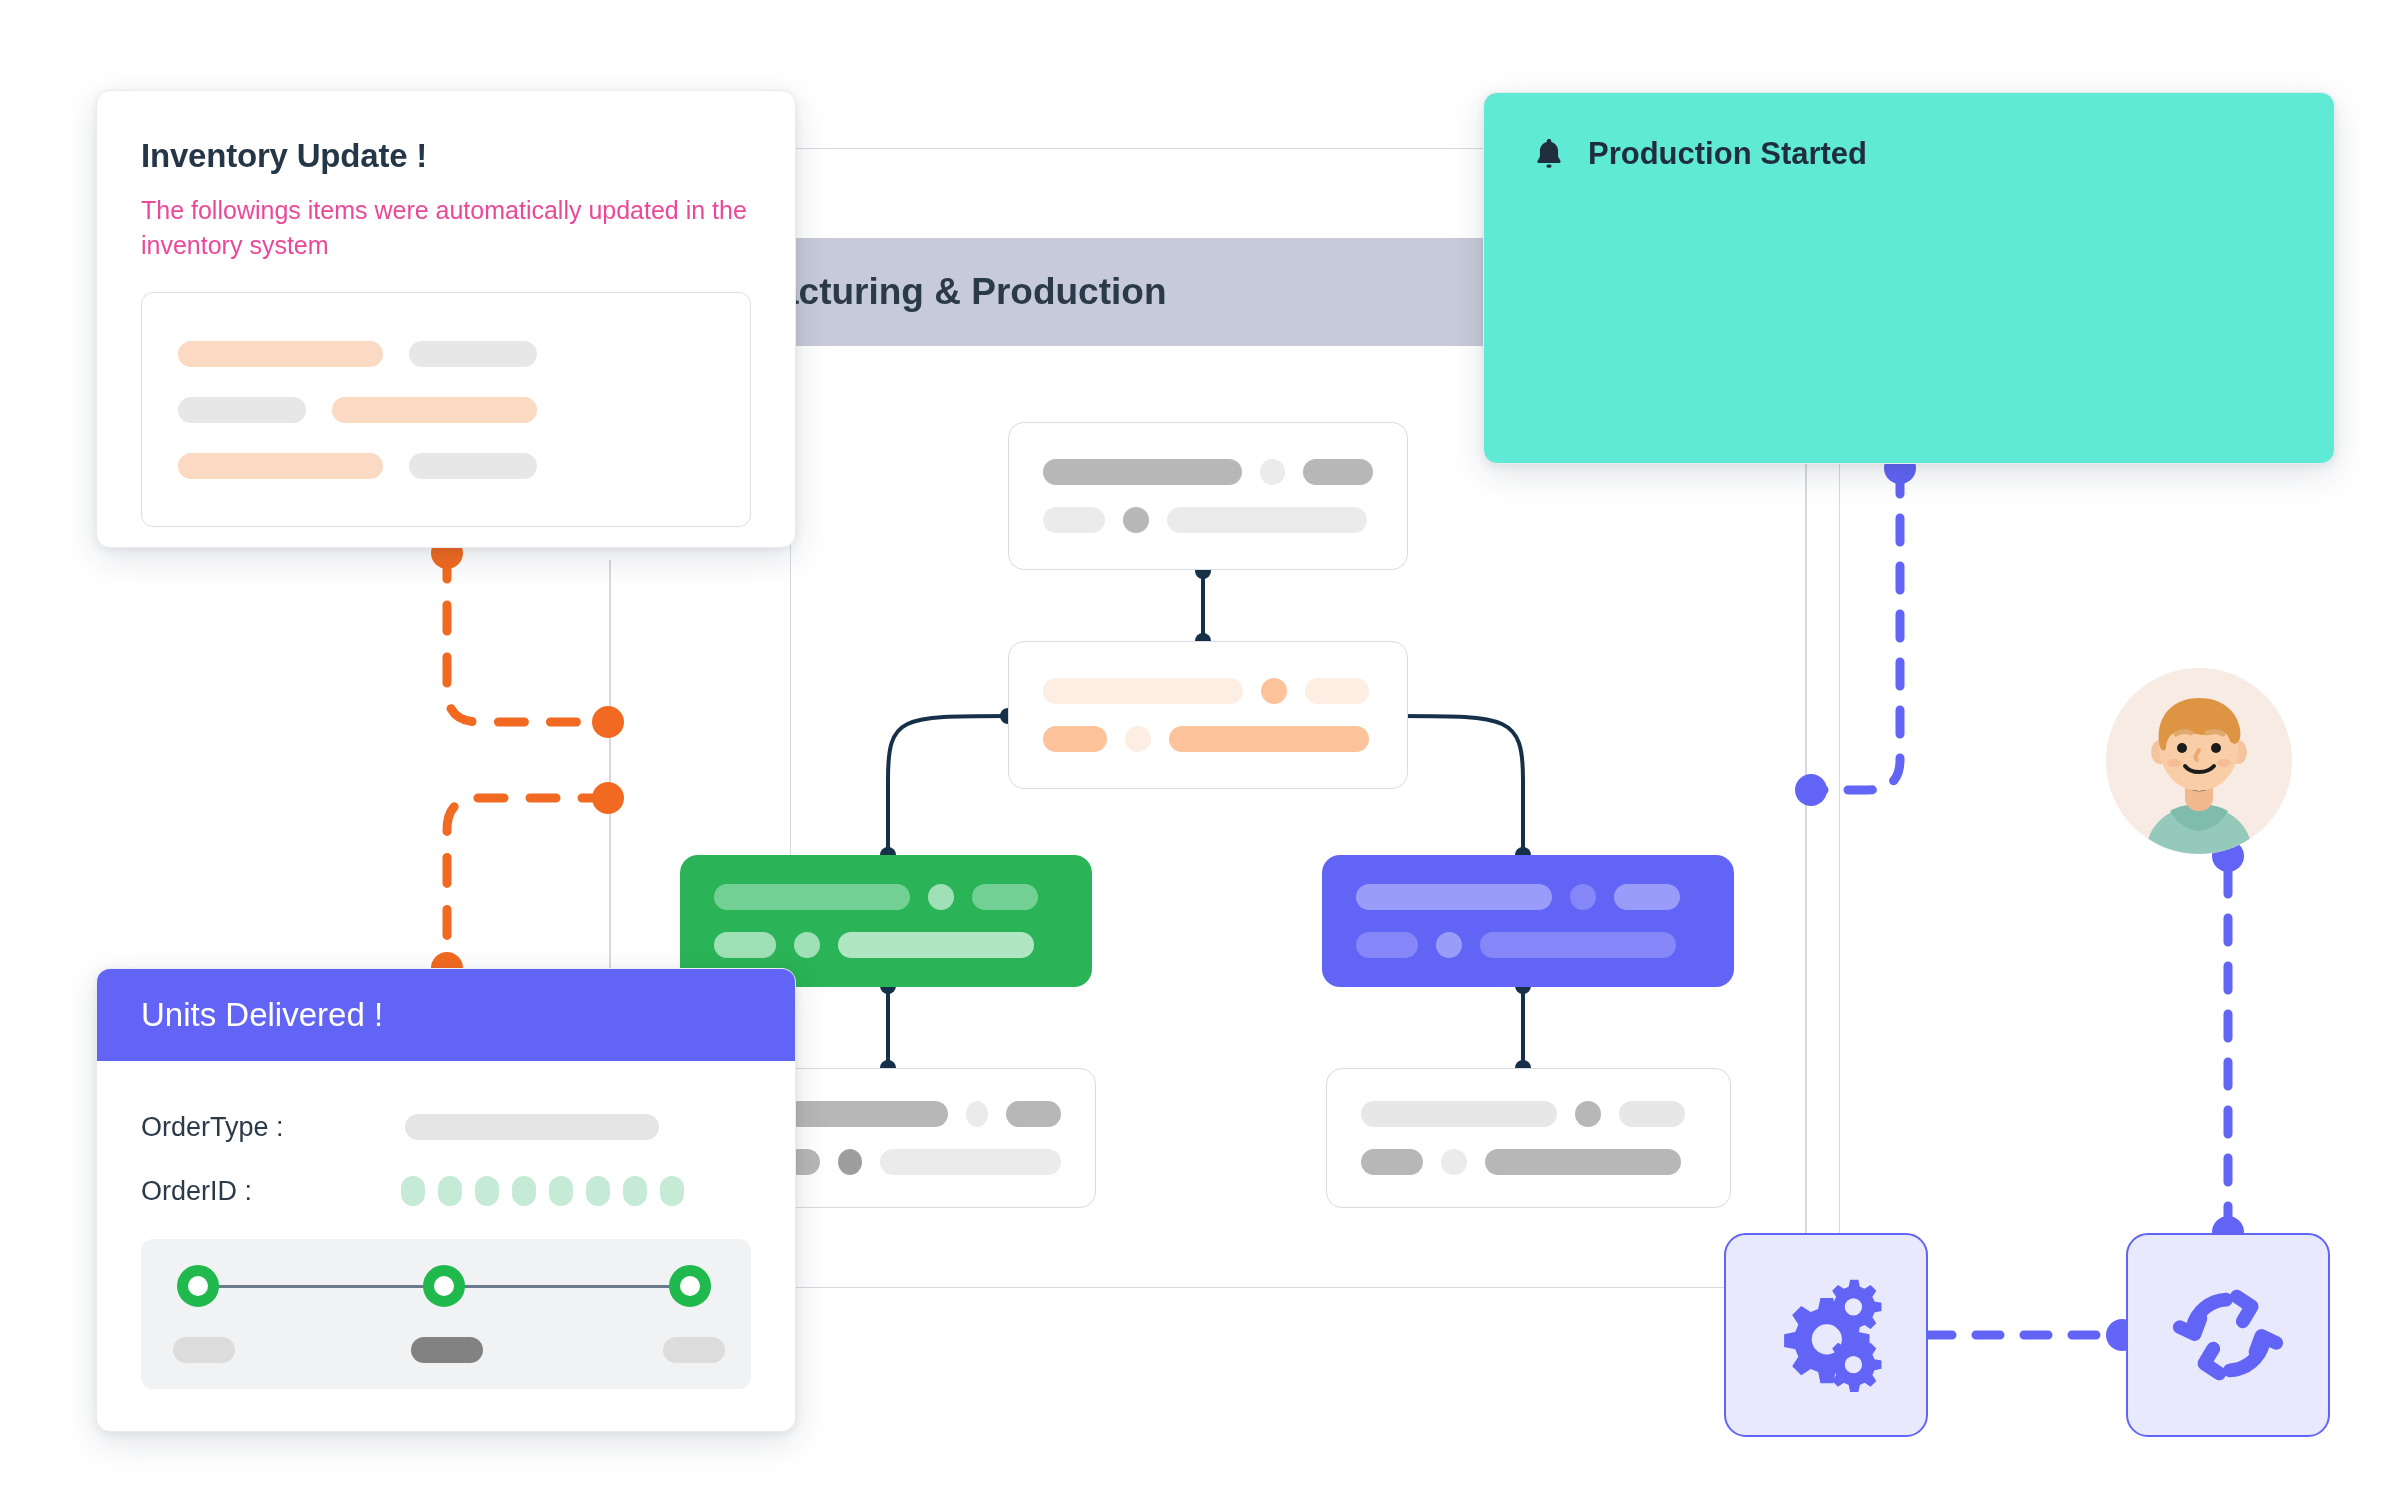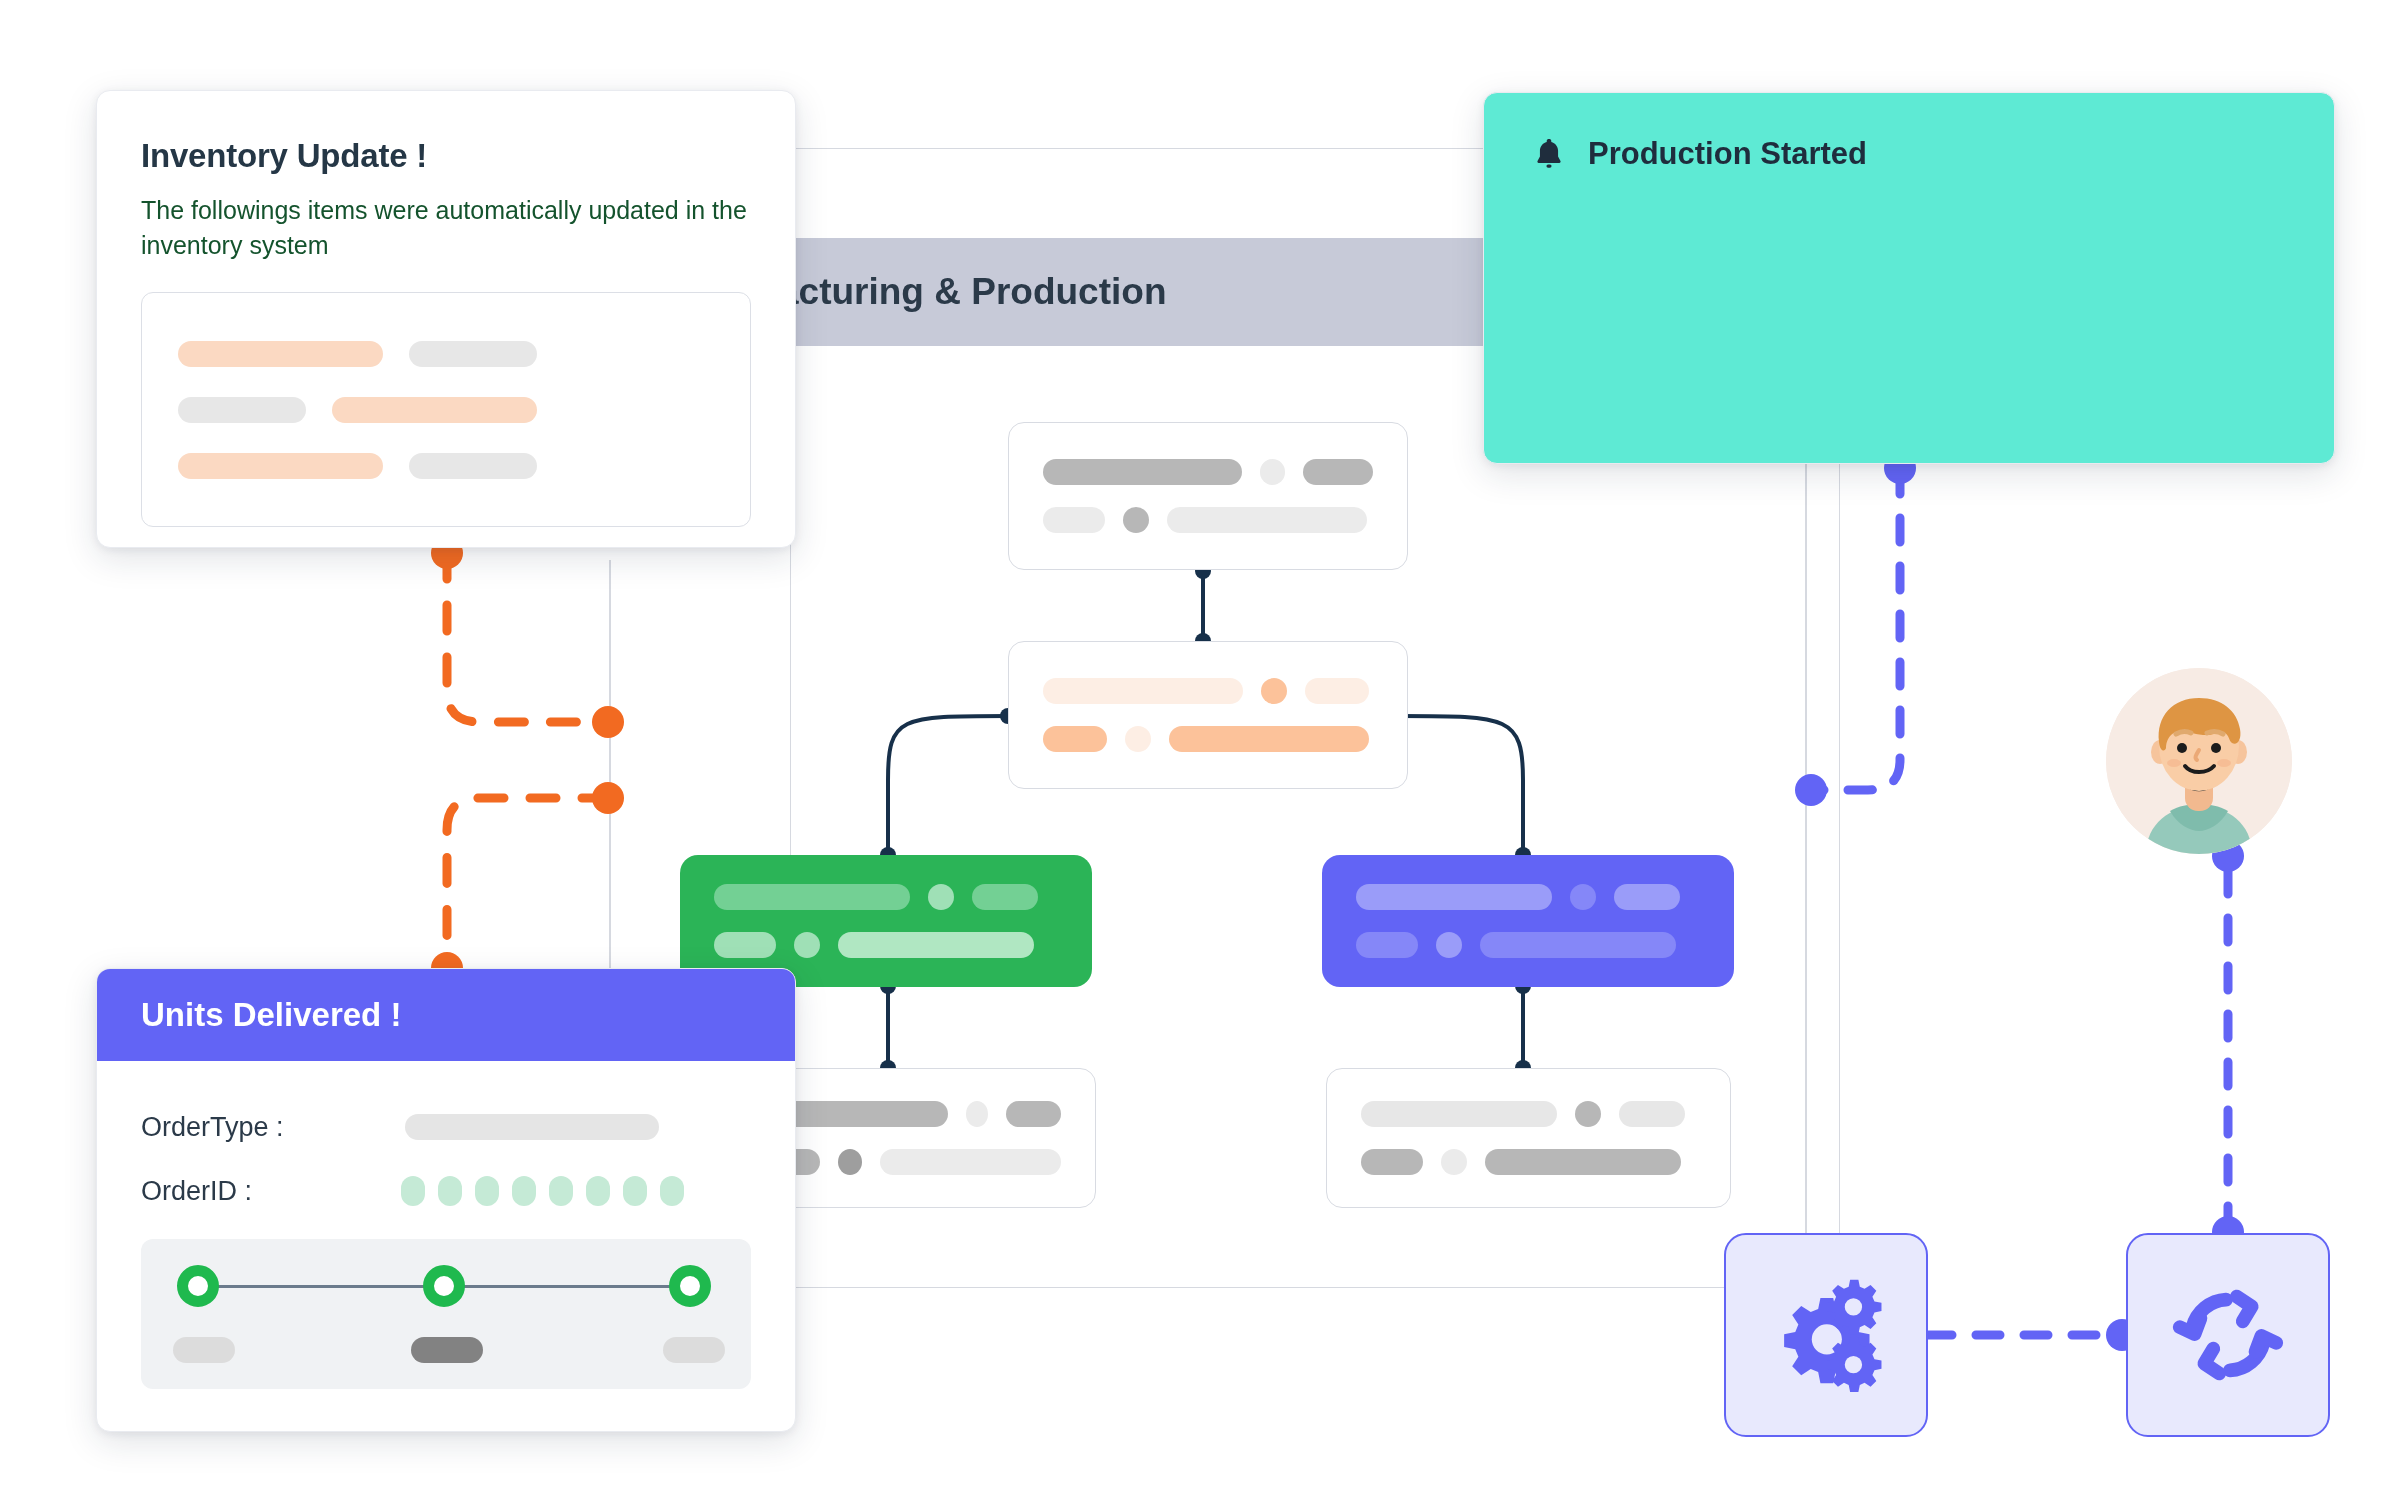--- a/index.html
+++ b/index.html
@@ -62,21 +62,21 @@
   
   .card {
     position: absolute; background: #fff;
     border-radius: 14px;
     box-shadow: 0 10px 34px rgba(26,35,60,.13), 0 2px 8px rgba(26,35,60,.07);
     border: 1px solid #e9ebf0;
   }
 
   #inventory-card { left: 96px; top: 90px; width: 700px; height: 458px; padding: 46px 44px 0 44px; }
   #inventory-card .title { font-size: 33px; font-weight: 700; color: #253746; letter-spacing:-.2px; }
-  #inventory-card .sub { margin-top: 18px; font-size: 25px; line-height: 1.38; color: #14532d; }
+  #inventory-card .sub { margin-top: 18px; font-size: 25px; line-height: 1.38; color: #ec4899; }
   #inventory-card .skel {
     margin-top: 30px; height: 235px; border: 1px solid #dcdfe6; border-radius: 12px;
     display: flex; flex-direction: column; justify-content: center; gap: 30px;
     padding: 0 36px;
   }
   #inventory-card .skel .row { display: flex; align-items: center; gap: 26px; }
 
   #production-card {
     left: 1483px; top: 92px; width: 852px; height: 372px; padding: 42px 48px 0 48px;
     background: #5eead4;
@@ -84,21 +84,21 @@
   #production-card .hdr { display: flex; align-items: center; gap: 22px; }
   #production-card .hdr .ttl { font-size: 31px; font-weight: 700; color: #1f2d3d; }
   #production-card .body { margin-top: 28px; font-size: 29px; line-height: 1.42; color: #2b3a49; }
   #production-card .detail { margin-top: 26px; font-size: 29px; line-height: 1.36; color: #6266f0; }
 
   #delivered-card { left: 96px; top: 968px; width: 700px; height: 464px; padding: 0; overflow: hidden; }
   #delivered-card .dhdr {
     background: #6264f5; height: 92px; display: flex; align-items: center;
     padding-left: 44px;
   }
-  #delivered-card .dhdr .t { color: #fff; font-size: 33px; font-weight: 700; }
+  #delivered-card .dhdr .t { color: #fff; font-size: 33px; font-weight: 400; }
   #delivered-card .drows { padding: 34px 44px 0 44px; }
   #delivered-card .drow { display: flex; align-items: center; height: 64px; }
   #delivered-card .dlabel { font-size: 27px; color: #2b3a49; width: 260px; }
   #delivered-card .pills { display: flex; gap: 13px; }
   #delivered-card .pill { width: 24px; height: 30px; border-radius: 999px; background: #c5ead6; }
   #delivered-card .steps {
     margin: 16px 44px 0 44px; background: #f0f2f4; border-radius: 12px;
     height: 150px; padding: 0 38px; position: relative;
   }
   .stepline { position:absolute; left: 74px; right: 74px; top: 46px; height: 3px; background: #6b7b8c; }

